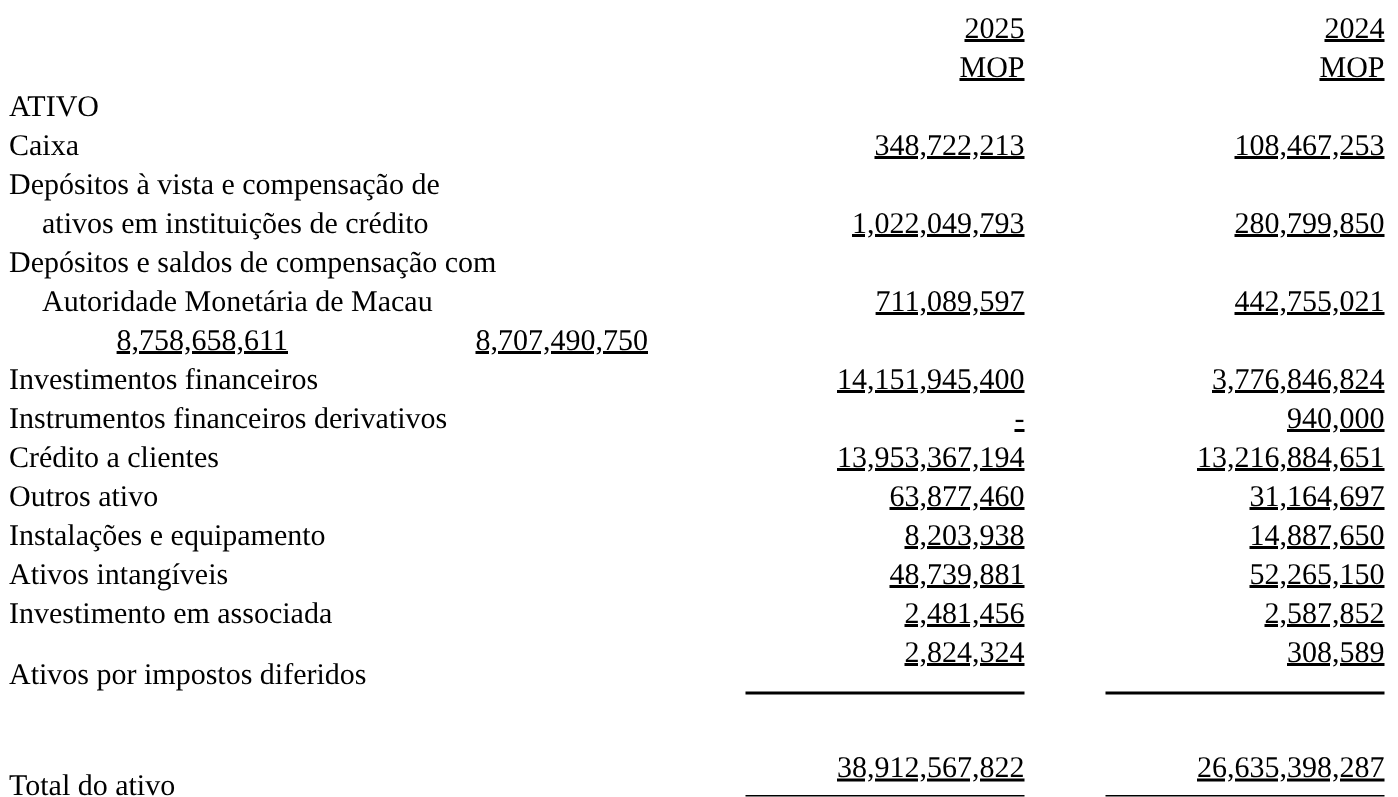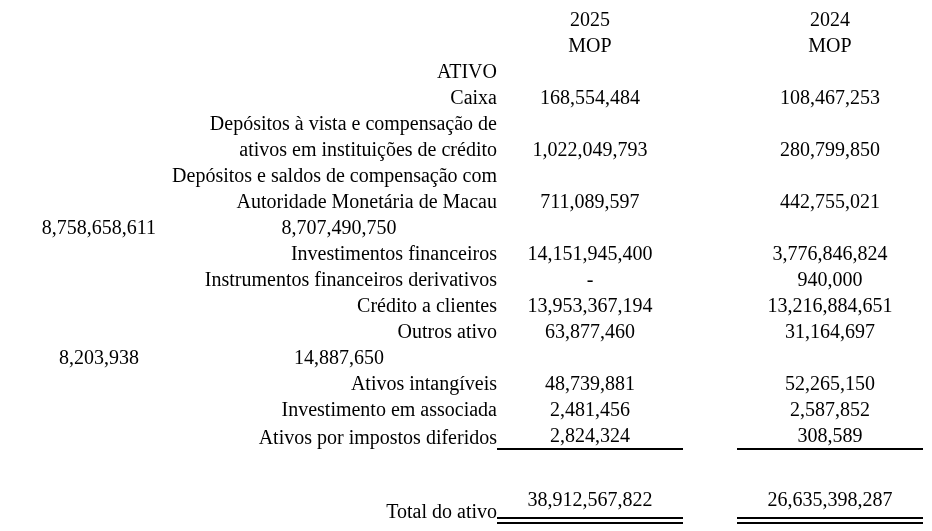--- a/index.html
+++ b/index.html
@@ -22,37 +22,37 @@
   }
   .row {
     display: flex;
     align-items: flex-end;
     line-height: 26px;
     white-space: nowrap;
   }
   .label {
     flex: 1 1 auto;
     overflow: hidden;
-    text-align: right;
   }
   .label.indent {
     padding-left: 22px;
   }
   .val {
     flex: 0 0 186px;
     width: 186px;
-    text-align: center;
+    text-align: right;
+    text-decoration: underline;
   }
   .val.col2 {
     margin-left: 54px;
   }
   
   .rule-single .val {
     border-bottom: 2px solid #000000;
-    padding-bottom: 0;
+    padding-bottom: 13px;
   }
   
   .spacer {
     height: 36px;
   }
   
   .rule-double .val {
     border-bottom: 7px double #000000;
     padding-bottom: 5px;
   }
@@ -75,21 +75,21 @@
   </div>
 
   <div class="row">
     <div class="label">ATIVO</div>
     <div class="val"></div>
     <div class="val col2"></div>
   </div>
 
   <div class="row">
     <div class="label">Caixa</div>
-    <div class="val">168,554,484</div>
+    <div class="val">348,722,213</div>
     <div class="val col2">108,467,253</div>
   </div>
 
   <div class="row">
     <div class="label">Depósitos à vista e compensação de</div>
     <div class="val"></div>
     <div class="val col2"></div>
   </div>
 
   <div class="row">
@@ -133,20 +133,21 @@
     <div class="val col2">13,216,884,651</div>
   </div>
 
   <div class="row">
     <div class="label">Outros ativo</div>
     <div class="val">63,877,460</div>
     <div class="val col2">31,164,697</div>
   </div>
 
   <div class="row">
+    <div class="label">Instalações e equipamento</div>
     <div class="val">8,203,938</div>
     <div class="val col2">14,887,650</div>
   </div>
 
   <div class="row">
     <div class="label">Ativos intangíveis</div>
     <div class="val">48,739,881</div>
     <div class="val col2">52,265,150</div>
   </div>
 

